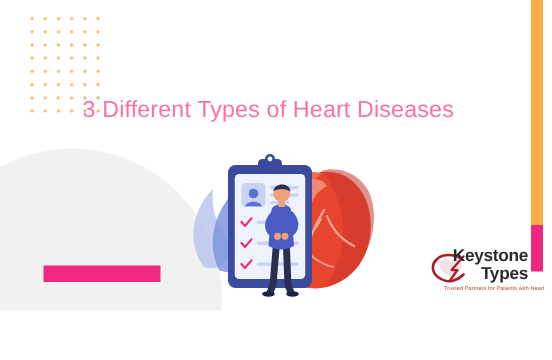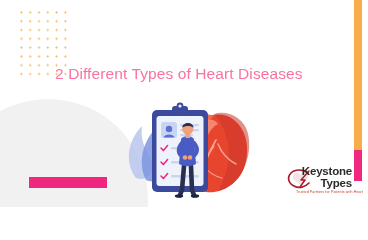--- a/index.html
+++ b/index.html
@@ -153,21 +153,21 @@
 
   <div class="dot-grid"></div>
 
   <div class="edge-bar">
     <div class="seg-orange"></div>
     <div class="seg-pink"></div>
   </div>
 
   <div class="pink-bar"></div>
 
-  <div class="title">2 Different Types of Heart Diseases</div>
+  <div class="title">3 Different Types of Heart Diseases</div>
 
   <div class="illustration">
     <svg width="140" height="100" viewBox="0 0 140 100" xmlns="http://www.w3.org/2000/svg">
 
       <g>
         <path d="M18 78 C 6 62, 10 40, 24 26 C 22 44, 30 52, 34 62 C 36 72, 30 82, 18 78 Z" fill="#b9c6ef" opacity="0.85"></path>
         <path d="M28 80 C 20 64, 24 44, 36 30 C 34 48, 40 56, 43 66 C 45 76, 39 85, 28 80 Z" fill="#7e95e0" opacity="0.85"></path>
       </g>
 
       <g>

